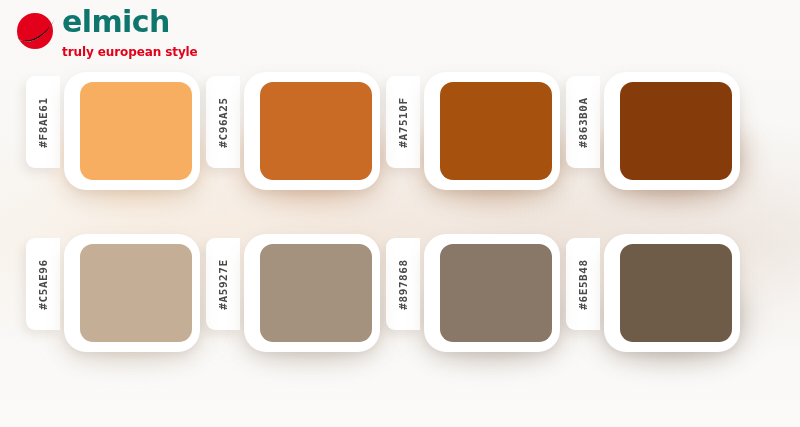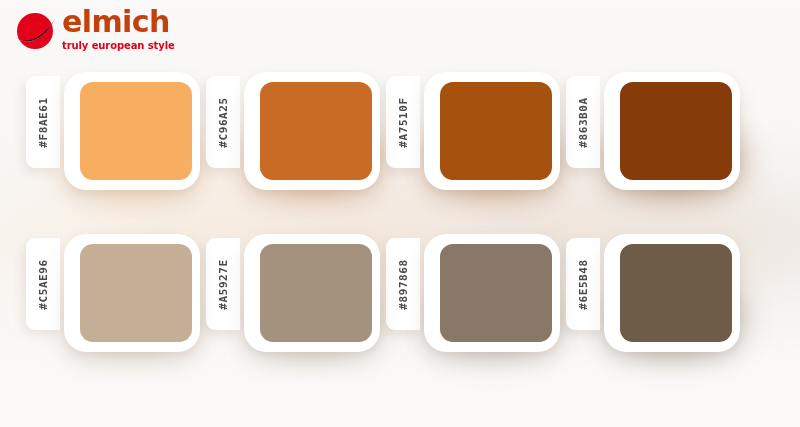--- a/index.html
+++ b/index.html
@@ -48,27 +48,27 @@
     top: 1px;
     width: 140px;
   }
   .logo-word {
     display: block;
     font-family: "DejaVu Sans", sans-serif;
     font-size: 30px;
     line-height: 30px;
     font-weight: 700;
     letter-spacing: -0.6px;
-    color: #c2410c;
+    color: #0f766e;
   }
   .logo-tag {
     display: block;
-    margin-top: 2px;
+    margin-top: 9px;
     font-family: "DejaVu Sans", sans-serif;
-    font-size: 10px;
+    font-size: 12px;
     line-height: 13px;
     font-weight: 700;
     letter-spacing: -0.1px;
     color: #e2001a;
   }
 
   
   .grid {
     position: absolute;
     left: 0;

